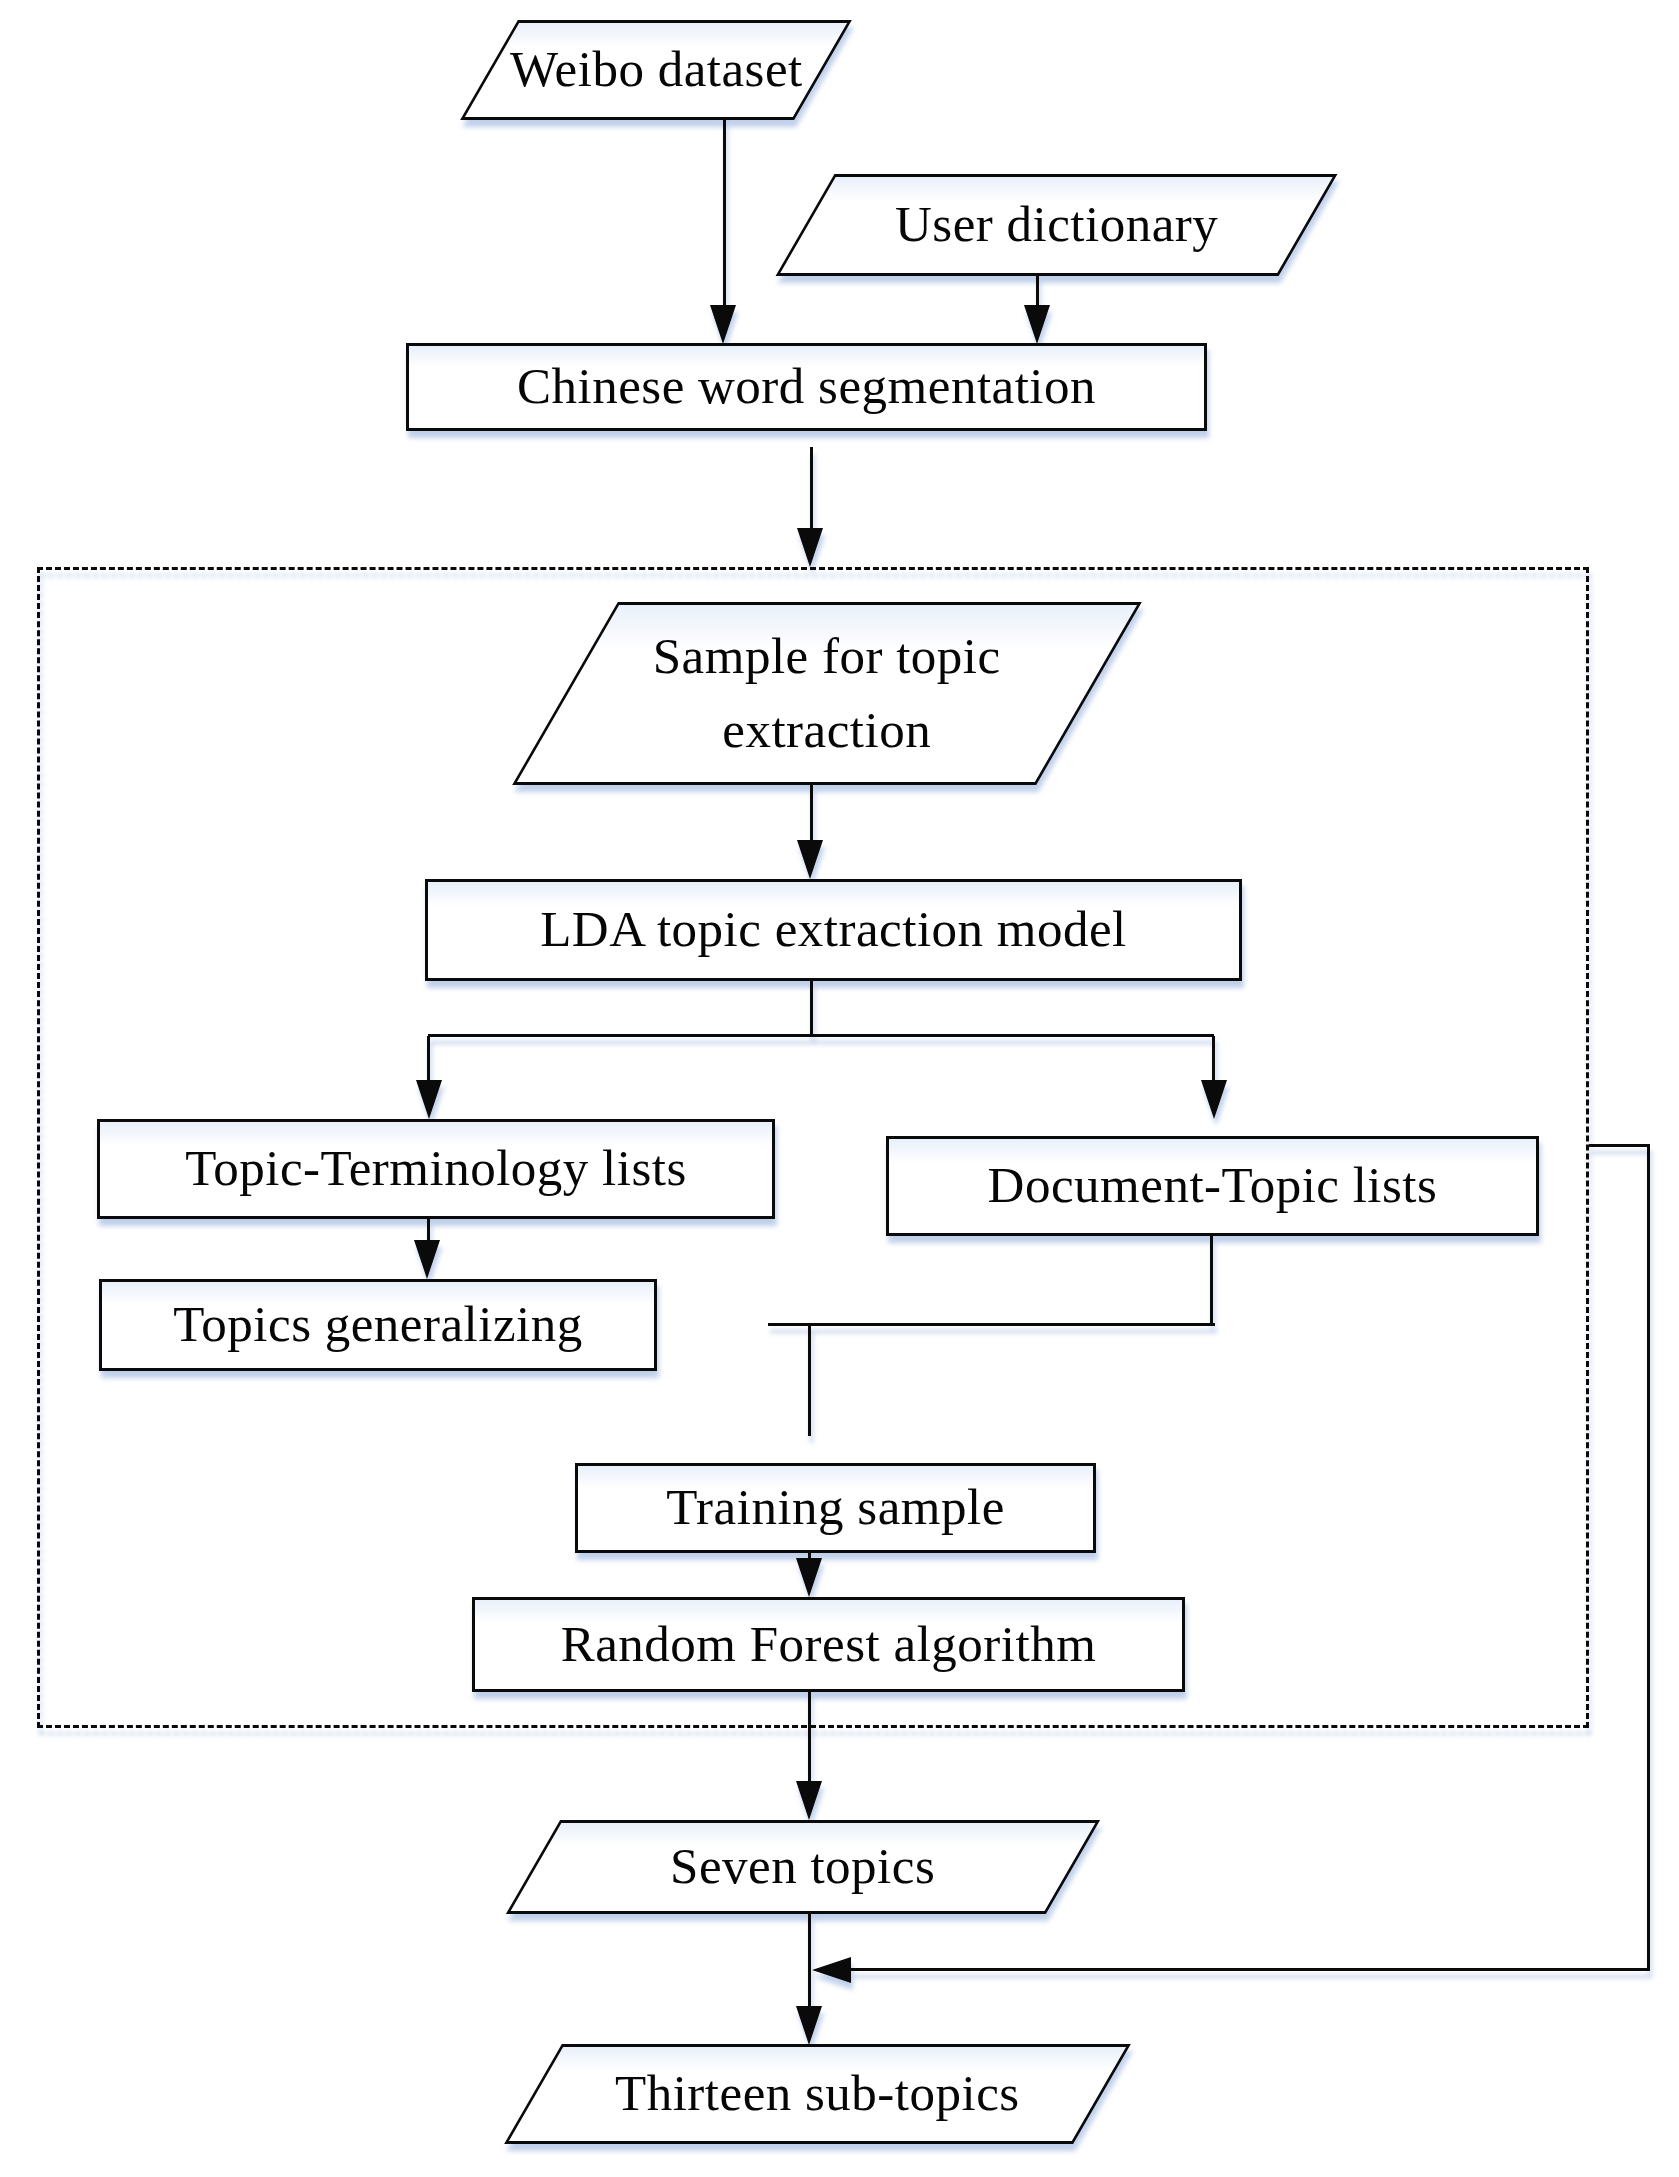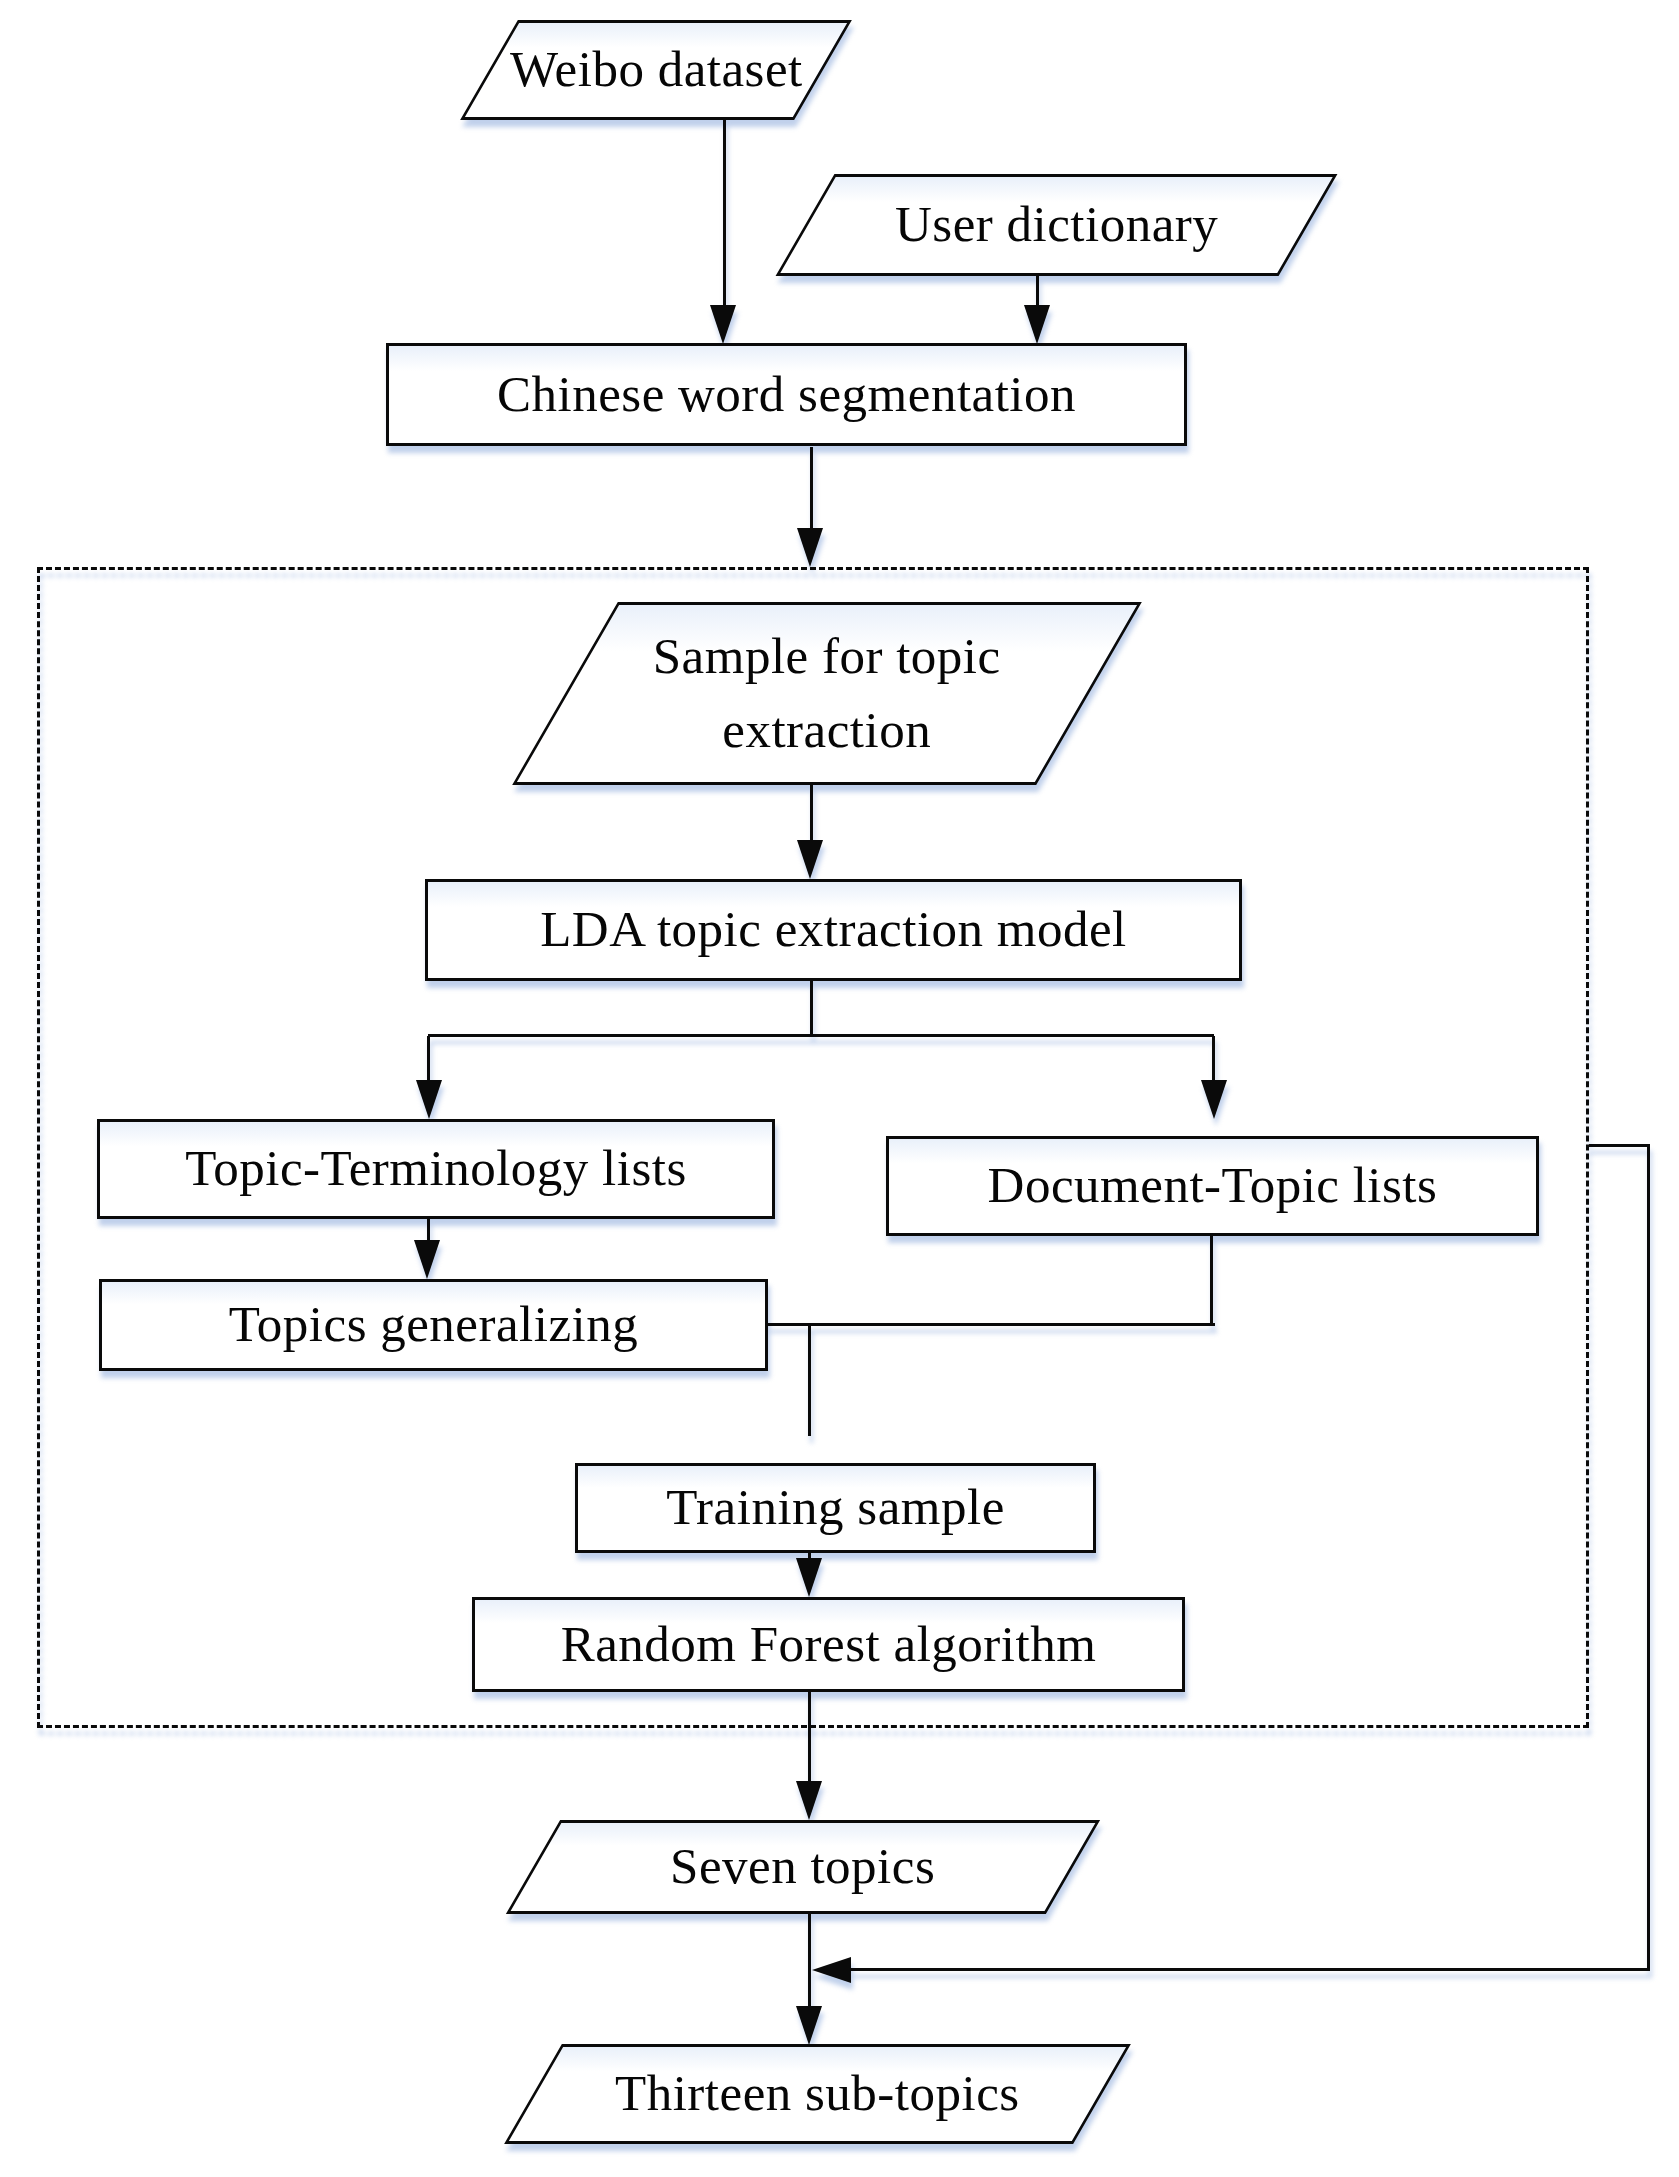--- a/index.html
+++ b/index.html
@@ -79,42 +79,42 @@
     <div class="arrow-left" style="left:812px;top:1957px;"></div>
 
     <div class="node para" style="left:489px;top:20px;width:334px;height:100px;">
       <span class="lbl">Weibo dataset</span>
     </div>
 
     <div class="node para" style="left:805px;top:174px;width:503px;height:102px;">
       <span class="lbl">User dictionary</span>
     </div>
 
-    <div class="node" style="left:386px;top:343px;width:801px;height:103px;">
+    <div class="node" style="left:406px;top:343px;width:801px;height:88px;">
       <span class="lbl">Chinese word segmentation</span>
     </div>
 
     <div class="node para" style="left:565px;top:602px;width:524px;height:183px;">
       <span class="lbl">Sample for topic
 extraction</span>
     </div>
 
     <div class="node" style="left:425px;top:879px;width:817px;height:102px;">
       <span class="lbl">LDA topic extraction model</span>
     </div>
 
     <div class="node" style="left:97px;top:1119px;width:678px;height:100px;">
       <span class="lbl">Topic-Terminology lists</span>
     </div>
 
     <div class="node" style="left:886px;top:1136px;width:653px;height:100px;">
       <span class="lbl">Document-Topic lists</span>
     </div>
 
-    <div class="node" style="left:99px;top:1279px;width:669px;height:92px;">
+    <div class="node" style="left:99px;top:1279px;width:558px;height:92px;">
       <span class="lbl">Topics generalizing</span>
     </div>
 
     <div class="node" style="left:575px;top:1433px;width:521px;height:90px;margin-top:30px;">
       <span class="lbl">Training sample</span>
     </div>
 
     <div class="node" style="left:472px;top:1597px;width:713px;height:95px;">
       <span class="lbl">Random Forest algorithm</span>
     </div>

